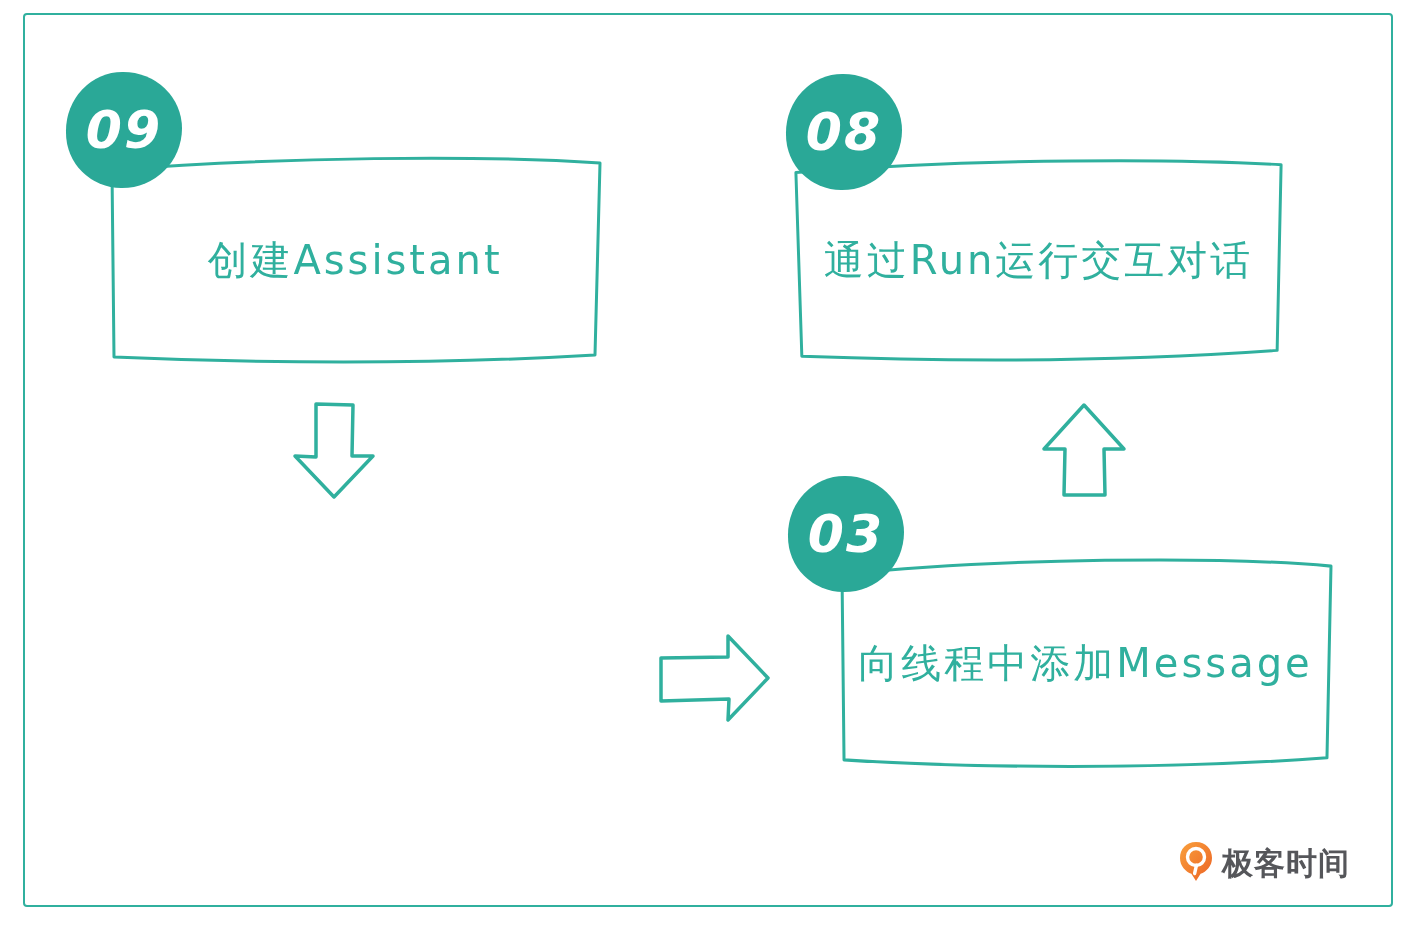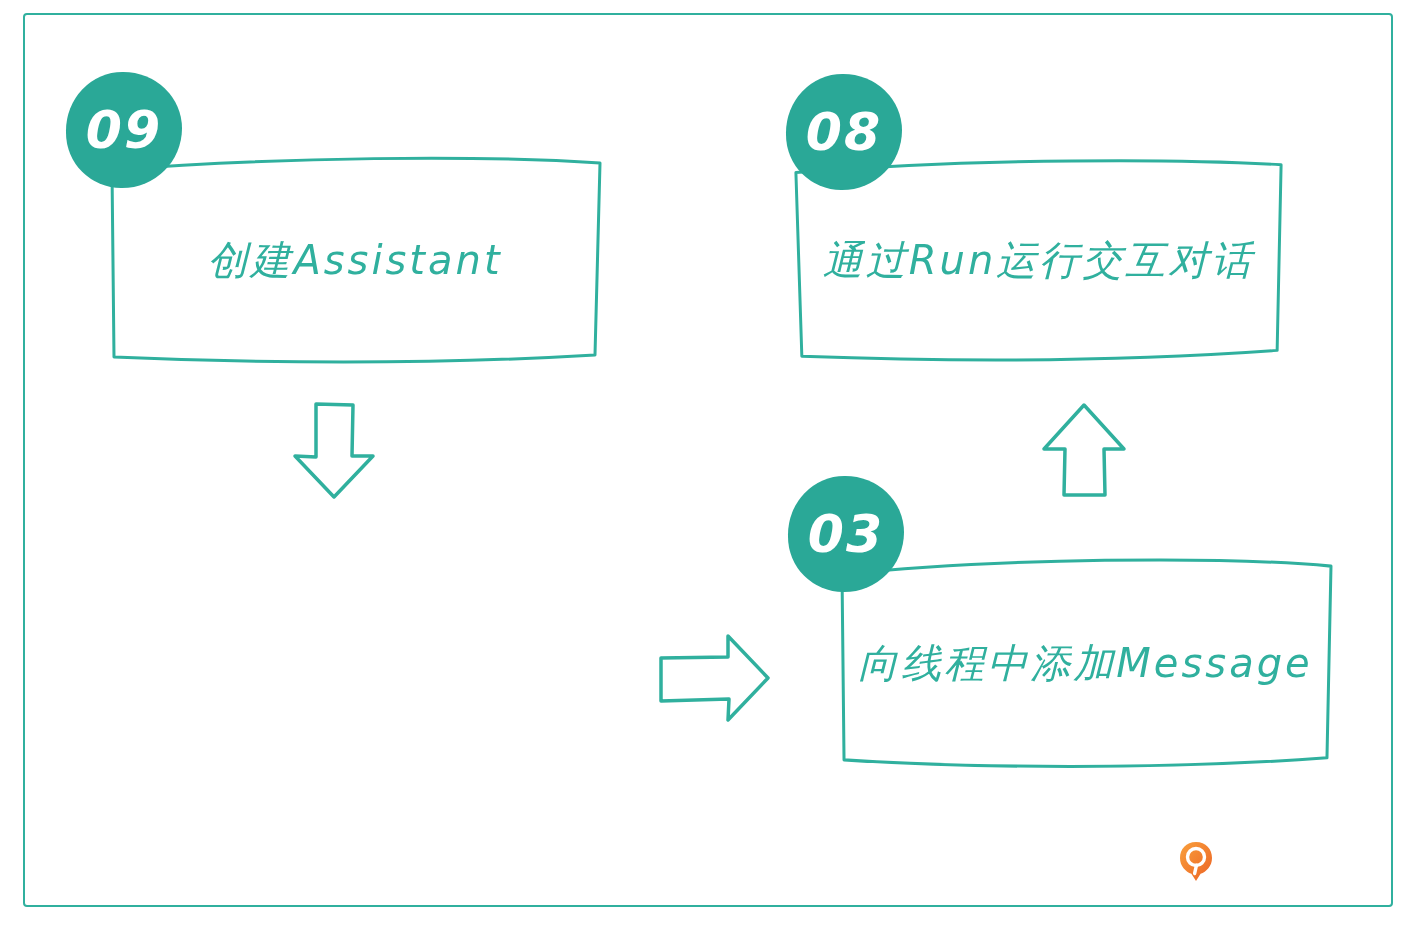--- a/index.html
+++ b/index.html
@@ -36,21 +36,20 @@
     stroke:var(--accent);
     stroke-width:3;
     stroke-linejoin:round;
     stroke-linecap:round;
   }
   .step-label{
     position:relative;
     color:var(--accent);
     font-size:40px;
     letter-spacing:3px;
-    font-style:italic;
     white-space:nowrap;
     text-align:center;
   }
   .badge{
     position:absolute;
     width:116px;height:116px;
     background:var(--badge);
     border-radius:49% 51% 52% 48% / 51% 49% 52% 48%;
     display:flex;align-items:center;justify-content:center;
     color:#fff;
@@ -146,15 +145,16 @@
       <defs>
         <linearGradient id="lg" x1="0" y1="0" x2="1" y2="1">
           <stop offset="0" stop-color="#f9a03c"></stop>
           <stop offset="1" stop-color="#ec6325"></stop>
         </linearGradient>
       </defs>
       <path d="M18 2 C27.9 2 34 9 34 18 C34 26.2 28.2 31.8 22.6 33.8 L18 41 L13.4 33.8 C7.8 31.8 2 26.2 2 18 C2 9 8.1 2 18 2 Z" fill="url(#lg)"></path>
       <circle cx="18" cy="17" r="8.5" fill="none" stroke="#ffffff" stroke-width="3.4"></circle>
       <path d="M18.5 25.2 L16.6 33.5" stroke="#ffffff" stroke-width="3.4" stroke-linecap="round"></path>
     </svg>
+    <span class="brand-text">极客时间</span>
   </div>
 
 </div>
 
 </body></html>

